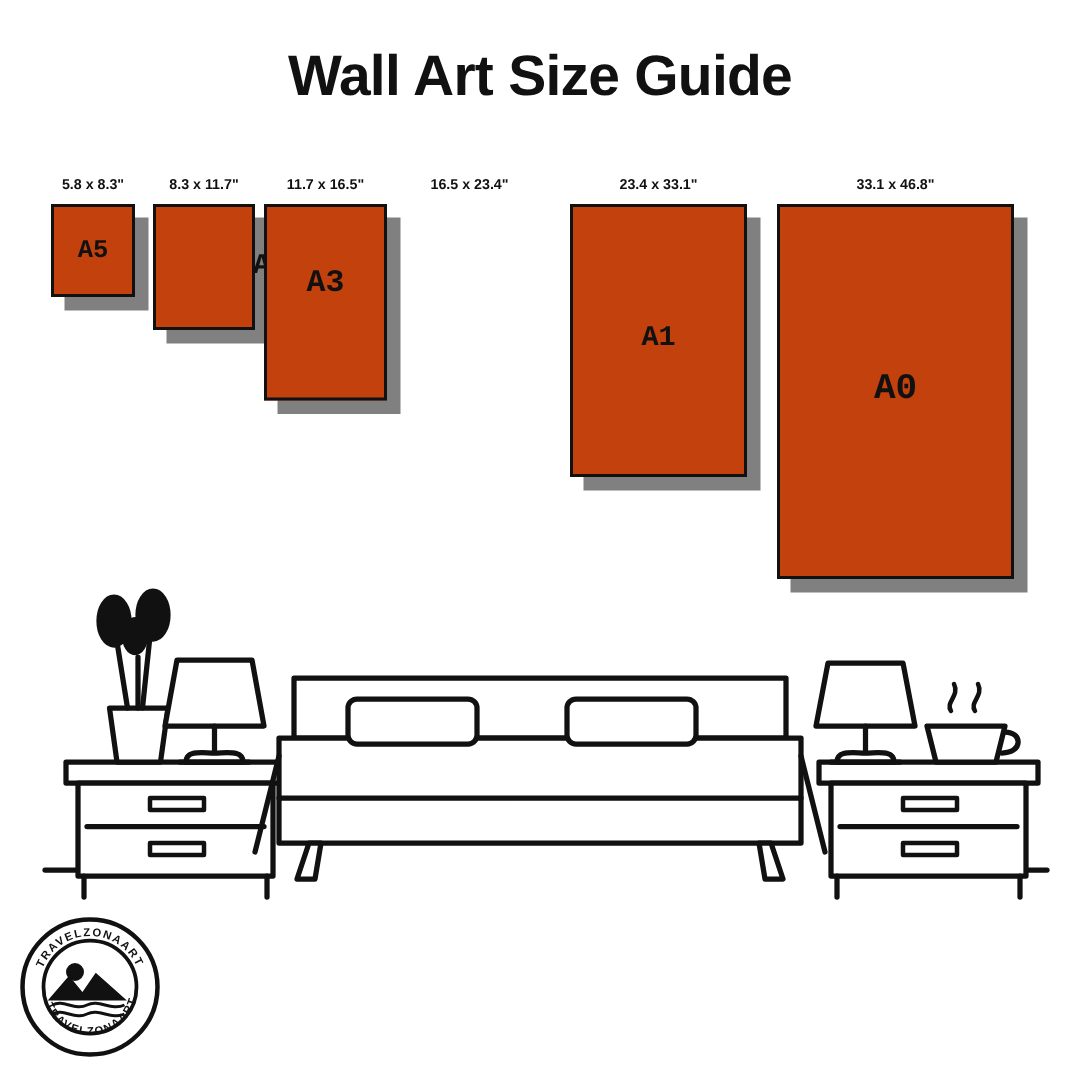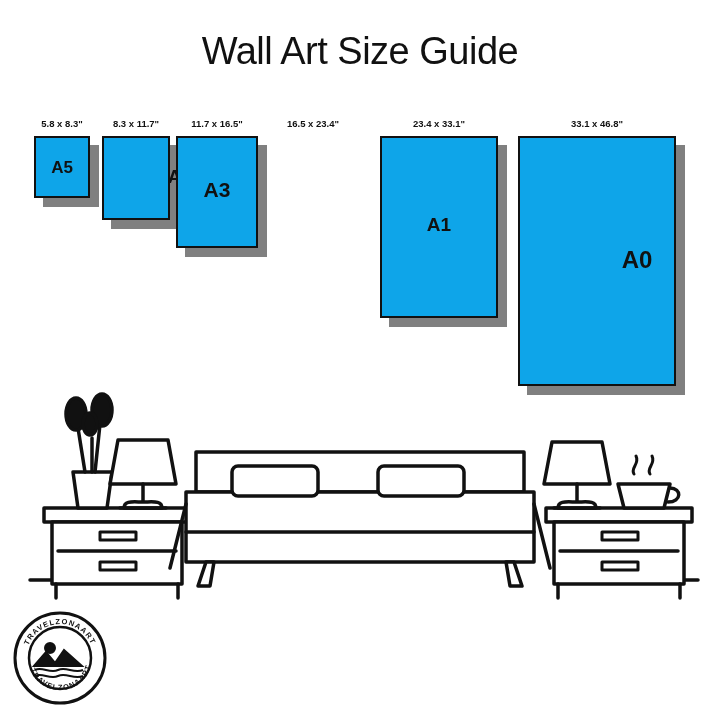--- a/index.html
+++ b/index.html
@@ -24,21 +24,21 @@
   }
 
   
   .title {
     position: absolute;
     top: 30px;
     left: 0;
     width: 720px;
     text-align: center;
     font-size: 38px;
-    font-weight: normal;
+    font-weight: bold;
     letter-spacing: -0.5px;
     color: #111111;
   }
 
   
   .frames {
     position: absolute;
     left: 0;
     top: 110px;
     width: 720px;
@@ -51,24 +51,25 @@
     position: absolute;
     left: 50%;
     transform: translateX(-50%);
     white-space: nowrap;
     font-size: 9.5px;
     font-weight: bold;
     color: #111111;
   }
   .frame-box {
     position: absolute;
-    background: #0ea5e9;
+    background: #c2410c;
     border: 2.5px solid #111111;
     box-sizing: border-box;
     box-shadow: 9px 9px 0 0 #808080;
+    font-family: Liberation Mono, monospace;
   }
   .frame-label {
     position: absolute;
     left: 0;
     width: 100%;
     text-align: center;
     font-weight: bold;
     color: #111111;
   }
 
@@ -117,40 +118,40 @@
 
     <div class="frame-wrap" style="left:102px; top:0px; width:68px; height:290px;">
       <div class="frame-dim" style="top:8px;">8.3 x 11.7"</div>
       <div class="frame-box" style="left:0px; top:26px; width:68px; height:84px;">
         <div class="frame-label" style="top:28px; font-size:19px;padding-left:44px;">A4</div>
       </div>
     </div>
 
     <div class="frame-wrap" style="left:176px; top:0px; width:82px; height:290px;">
       <div class="frame-dim" style="top:8px;">11.7 x 16.5"</div>
-      <div class="frame-box" style="left:0px; top:26px; width:82px; height:112px;">
+      <div class="frame-box" style="left:0px; top:26px; width:82px; height:131px;">
         <div class="frame-label" style="top:40px; font-size:21px;">A3</div>
       </div>
     </div>
 
     <div class="frame-wrap" style="left:264px; top:0px; width:98px; height:290px;">
       <div class="frame-dim" style="top:8px;">16.5 x 23.4"</div>
     </div>
 
     <div class="frame-wrap" style="left:380px; top:0px; width:118px; height:290px;">
       <div class="frame-dim" style="top:8px;">23.4 x 33.1"</div>
       <div class="frame-box" style="left:0px; top:26px; width:118px; height:182px;">
         <div class="frame-label" style="top:76px; font-size:19px;">A1</div>
       </div>
     </div>
 
     <div class="frame-wrap" style="left:518px; top:0px; width:158px; height:290px;">
       <div class="frame-dim" style="top:8px;">33.1 x 46.8"</div>
       <div class="frame-box" style="left:0px; top:26px; width:158px; height:250px;">
-        <div class="frame-label" style="top:108px; font-size:24px;margin-left:40px;">A0</div>
+        <div class="frame-label" style="top:108px; font-size:24px;">A0</div>
       </div>
     </div>
 
   </div>
 
   <div class="scene">
     <svg width="720" height="230" viewBox="0 0 720 230" xmlns="http://www.w3.org/2000/svg">
       <g fill="none" stroke="#111111" stroke-width="3.5" stroke-linecap="round" stroke-linejoin="round">
 
         <line x1="30" y1="200" x2="60" y2="200"></line>

